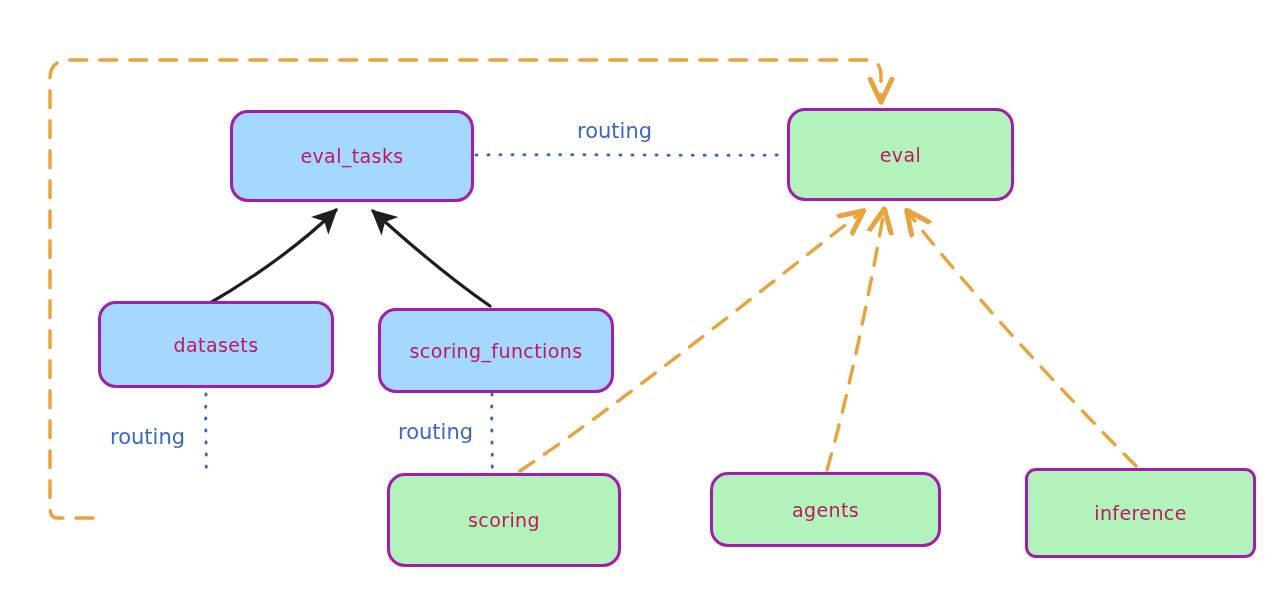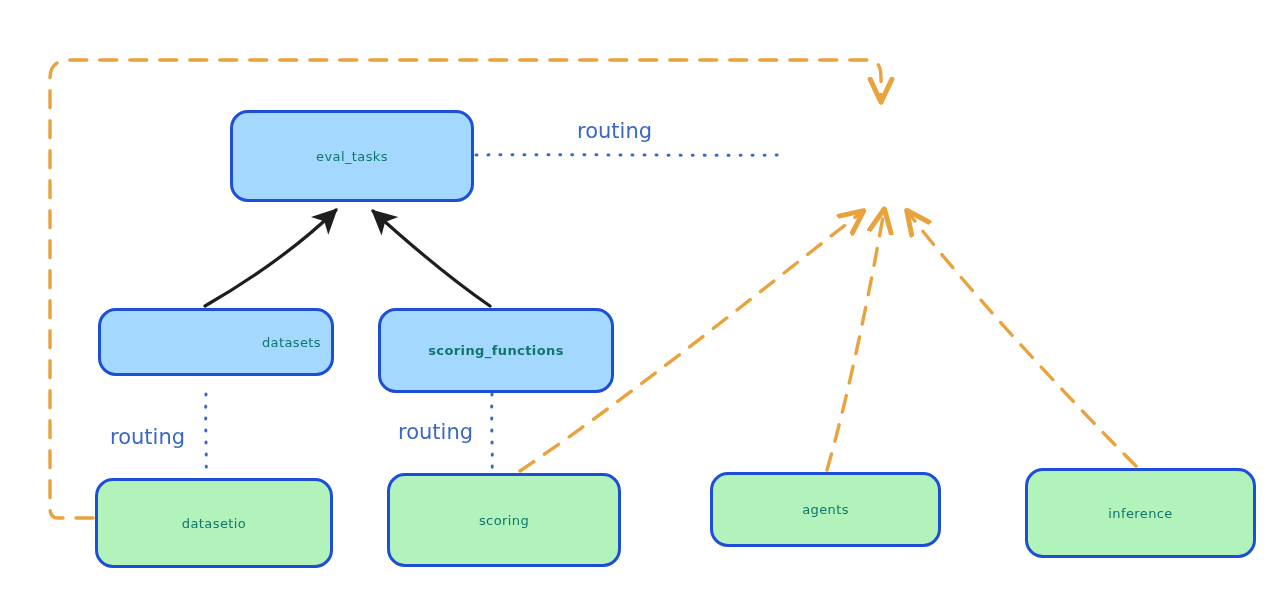--- a/index.html
+++ b/index.html
@@ -21,29 +21,29 @@
   #edges {
     position: absolute;
     left: 0;
     top: 0;
     width: 1280px;
     height: 596px;
   }
   .node {
     position: absolute;
     box-sizing: border-box;
-    border: 3px solid #1d4ed8;
+    border: 3px solid #a21caf;
     border-radius: 18px;
     display: flex;
     align-items: center;
     justify-content: center;
     text-align: center;
-    color: #0f766e;
+    color: #be185d;
     font-family: "DejaVu Sans", sans-serif;
-    font-size: 13px;
+    font-size: 19px;
     letter-spacing: 0.4px;
     z-index: 3;
   }
   .node.api {
     background: #a5d8ff;
   }
   .node.provider {
     background: #b2f2bb;
   }
   .node-label {
@@ -91,42 +91,42 @@
 
     <path d="M827,470 C 850,390 872,280 884,211" fill="none" stroke="#e8a33d" stroke-width="3.4" stroke-linecap="round" stroke-dasharray="17 13" marker-end="url(#arrow-orange)"></path>
 
     <path d="M1136,466 C 1060,390 955,275 908,212" fill="none" stroke="#e8a33d" stroke-width="3.4" stroke-linecap="round" stroke-dasharray="17 13" marker-end="url(#arrow-orange)"></path>
   </svg>
 
   <div class="node api" style="left:230px; top:110px; width:244px; height:92px;">
     <span class="node-label">eval_tasks</span>
   </div>
 
+  <div class="node provider" style="left:787px; top:108px; width:227px; height:93px;">
+    <span class="node-label">eval</span>
+  </div>
 
-  <div class="node api" style="left:98px; top:308px; width:236px; height:68px;justify-content:flex-end;">
+  <div class="node api" style="left:98px; top:301px; width:236px; height:87px;">
     <span class="node-label">datasets</span>
   </div>
 
-  <div class="node api" style="left:378px; top:308px; width:236px; height:85px;font-weight:bold;">
+  <div class="node api" style="left:378px; top:308px; width:236px; height:85px;">
     <span class="node-label">scoring_functions</span>
   </div>
 
-  <div class="node provider" style="left:95px; top:478px; width:238px; height:90px;">
-    <span class="node-label">datasetio</span>
-  </div>
 
   <div class="node provider" style="left:387px; top:473px; width:234px; height:94px;">
     <span class="node-label">scoring</span>
   </div>
 
   <div class="node provider" style="left:710px; top:472px; width:231px; height:75px;">
     <span class="node-label">agents</span>
   </div>
 
-  <div class="node provider" style="left:1025px; top:468px; width:231px; height:90px;">
+  <div class="node provider" style="left:1025px; top:468px; width:231px; height:90px;border-radius:11px;">
     <span class="node-label">inference</span>
   </div>
 
   <span class="edge-label" style="left:577px; top:119px;">routing</span>
 
   <span class="edge-label" style="left:110px; top:425px;">routing</span>
 
   <span class="edge-label" style="left:398px; top:420px;">routing</span>
 
 </div>

